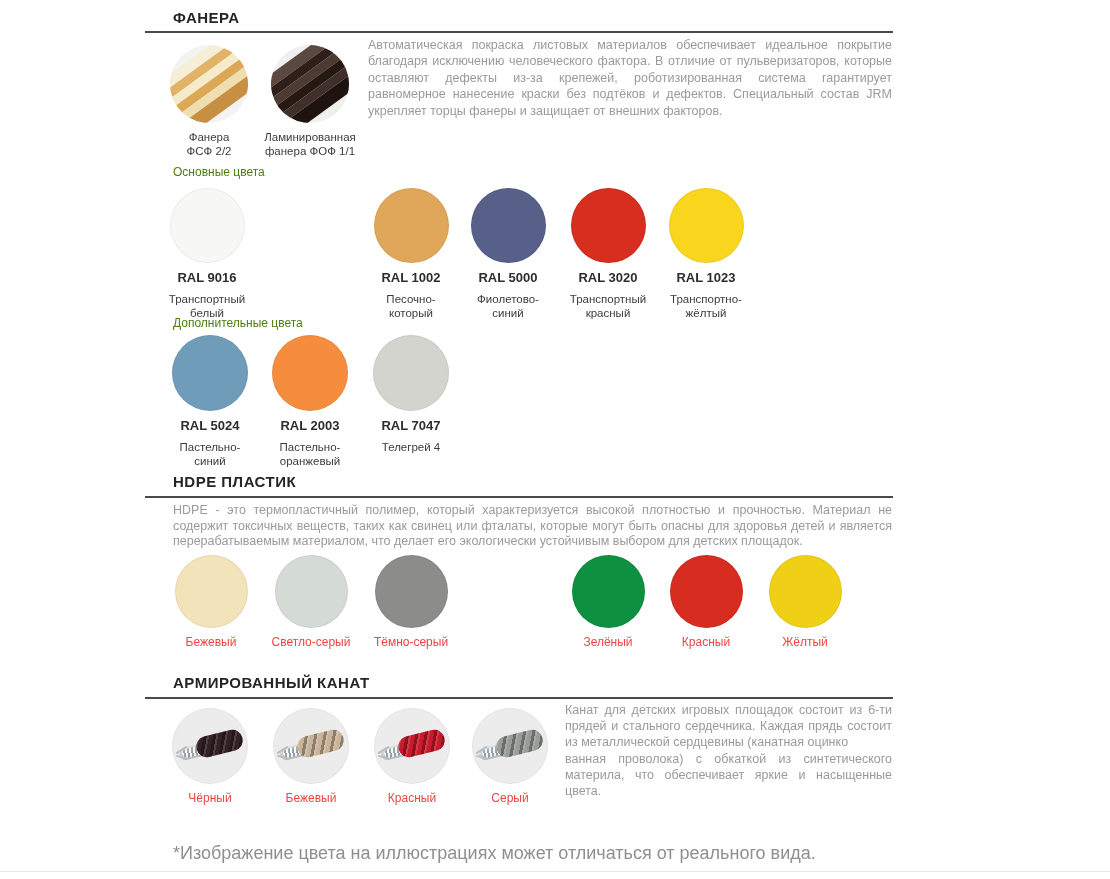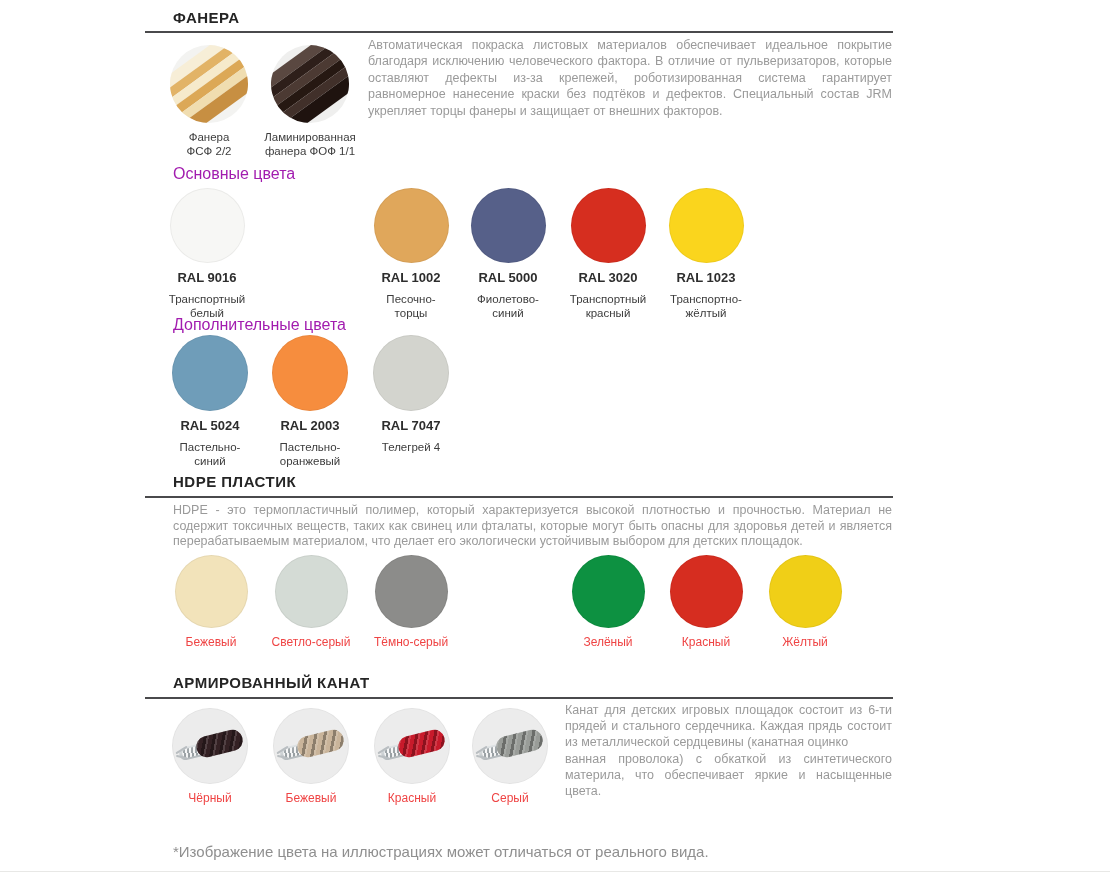--- a/index.html
+++ b/index.html
@@ -12,21 +12,21 @@
 
   .sec-title {
     position:absolute; font-size:15px; font-weight:bold; color:#252525;
     letter-spacing:0.5px;
   }
   .rule { position:absolute; left:145px; width:748px; height:2px; background:#4a4a4c; }
   .para {
     position:absolute; color:#9a9a9a; font-size:12.5px; line-height:16.4px;
     text-align:justify; white-space:pre-line;
   }
-  .subhead { position:absolute; font-size:16px; color:#a21caf; }
+  .subhead { position:absolute; font-size:12px; color:#4d7c0f; }
 
   .col { position:absolute; width:110px; text-align:center; }
   .dot {
     border-radius:50%; margin:0 auto;
     box-shadow: inset 0 0 0 1px rgba(0,0,0,0.05);
   }
   .d75 { width:75px; height:75px; }
   .d76 { width:76px; height:76px; }
   .d73 { width:73px; height:73px; }
   .ral { margin-top:7px; font-size:13px; font-weight:bold; color:#2d2d2d; }
@@ -57,21 +57,21 @@
   .rope-colored {
     position:absolute; left:24px; top:25px; width:47px; height:21px;
     border-radius:10px; transform:rotate(-14deg);
   }
   .rope-colored::after {
     content:""; position:absolute; inset:0; border-radius:10px;
     background:repeating-linear-gradient(115deg,
       rgba(0,0,0,.30) 0 3px, rgba(255,255,255,.14) 3px 5px, transparent 5px 9px);
   }
 
-  .footnote { position:absolute; font-size:15px; color:#8f8f8f; }
+  .footnote { position:absolute; font-size:18px; color:#8f8f8f; }
   .bottom-rule { position:absolute; left:0; top:871px; width:1110px; height:1px; background:#e8e8e6; }
 </style>
 </head>
 <body>
 
 <div id="page">
 
   <div class="sec-title" style="left:173px; top:9px;">ФАНЕРА</div>
   <div class="rule" style="top:31px;"></div>
 
@@ -124,21 +124,21 @@
   <div class="col" style="left:152px; top:188px;">
     <div class="dot d75" style="background: rgb(247, 247, 245);"></div>
     <div class="ral">RAL 9016</div>
     <div class="cap">Транспортный
 белый</div>
   </div>
   <div class="col" style="left:356px; top:188px;">
     <div class="dot d75" style="background: rgb(224, 167, 91);"></div>
     <div class="ral">RAL 1002</div>
     <div class="cap">Песочно-
-торцы</div>
+который</div>
   </div>
   <div class="col" style="left:453px; top:188px;">
     <div class="dot d75" style="background: rgb(86, 96, 137);"></div>
     <div class="ral">RAL 5000</div>
     <div class="cap">Фиолетово-
 синий</div>
   </div>
   <div class="col" style="left:553px; top:188px;">
     <div class="dot d75" style="background: rgb(214, 46, 31);"></div>
     <div class="ral">RAL 3020</div>

